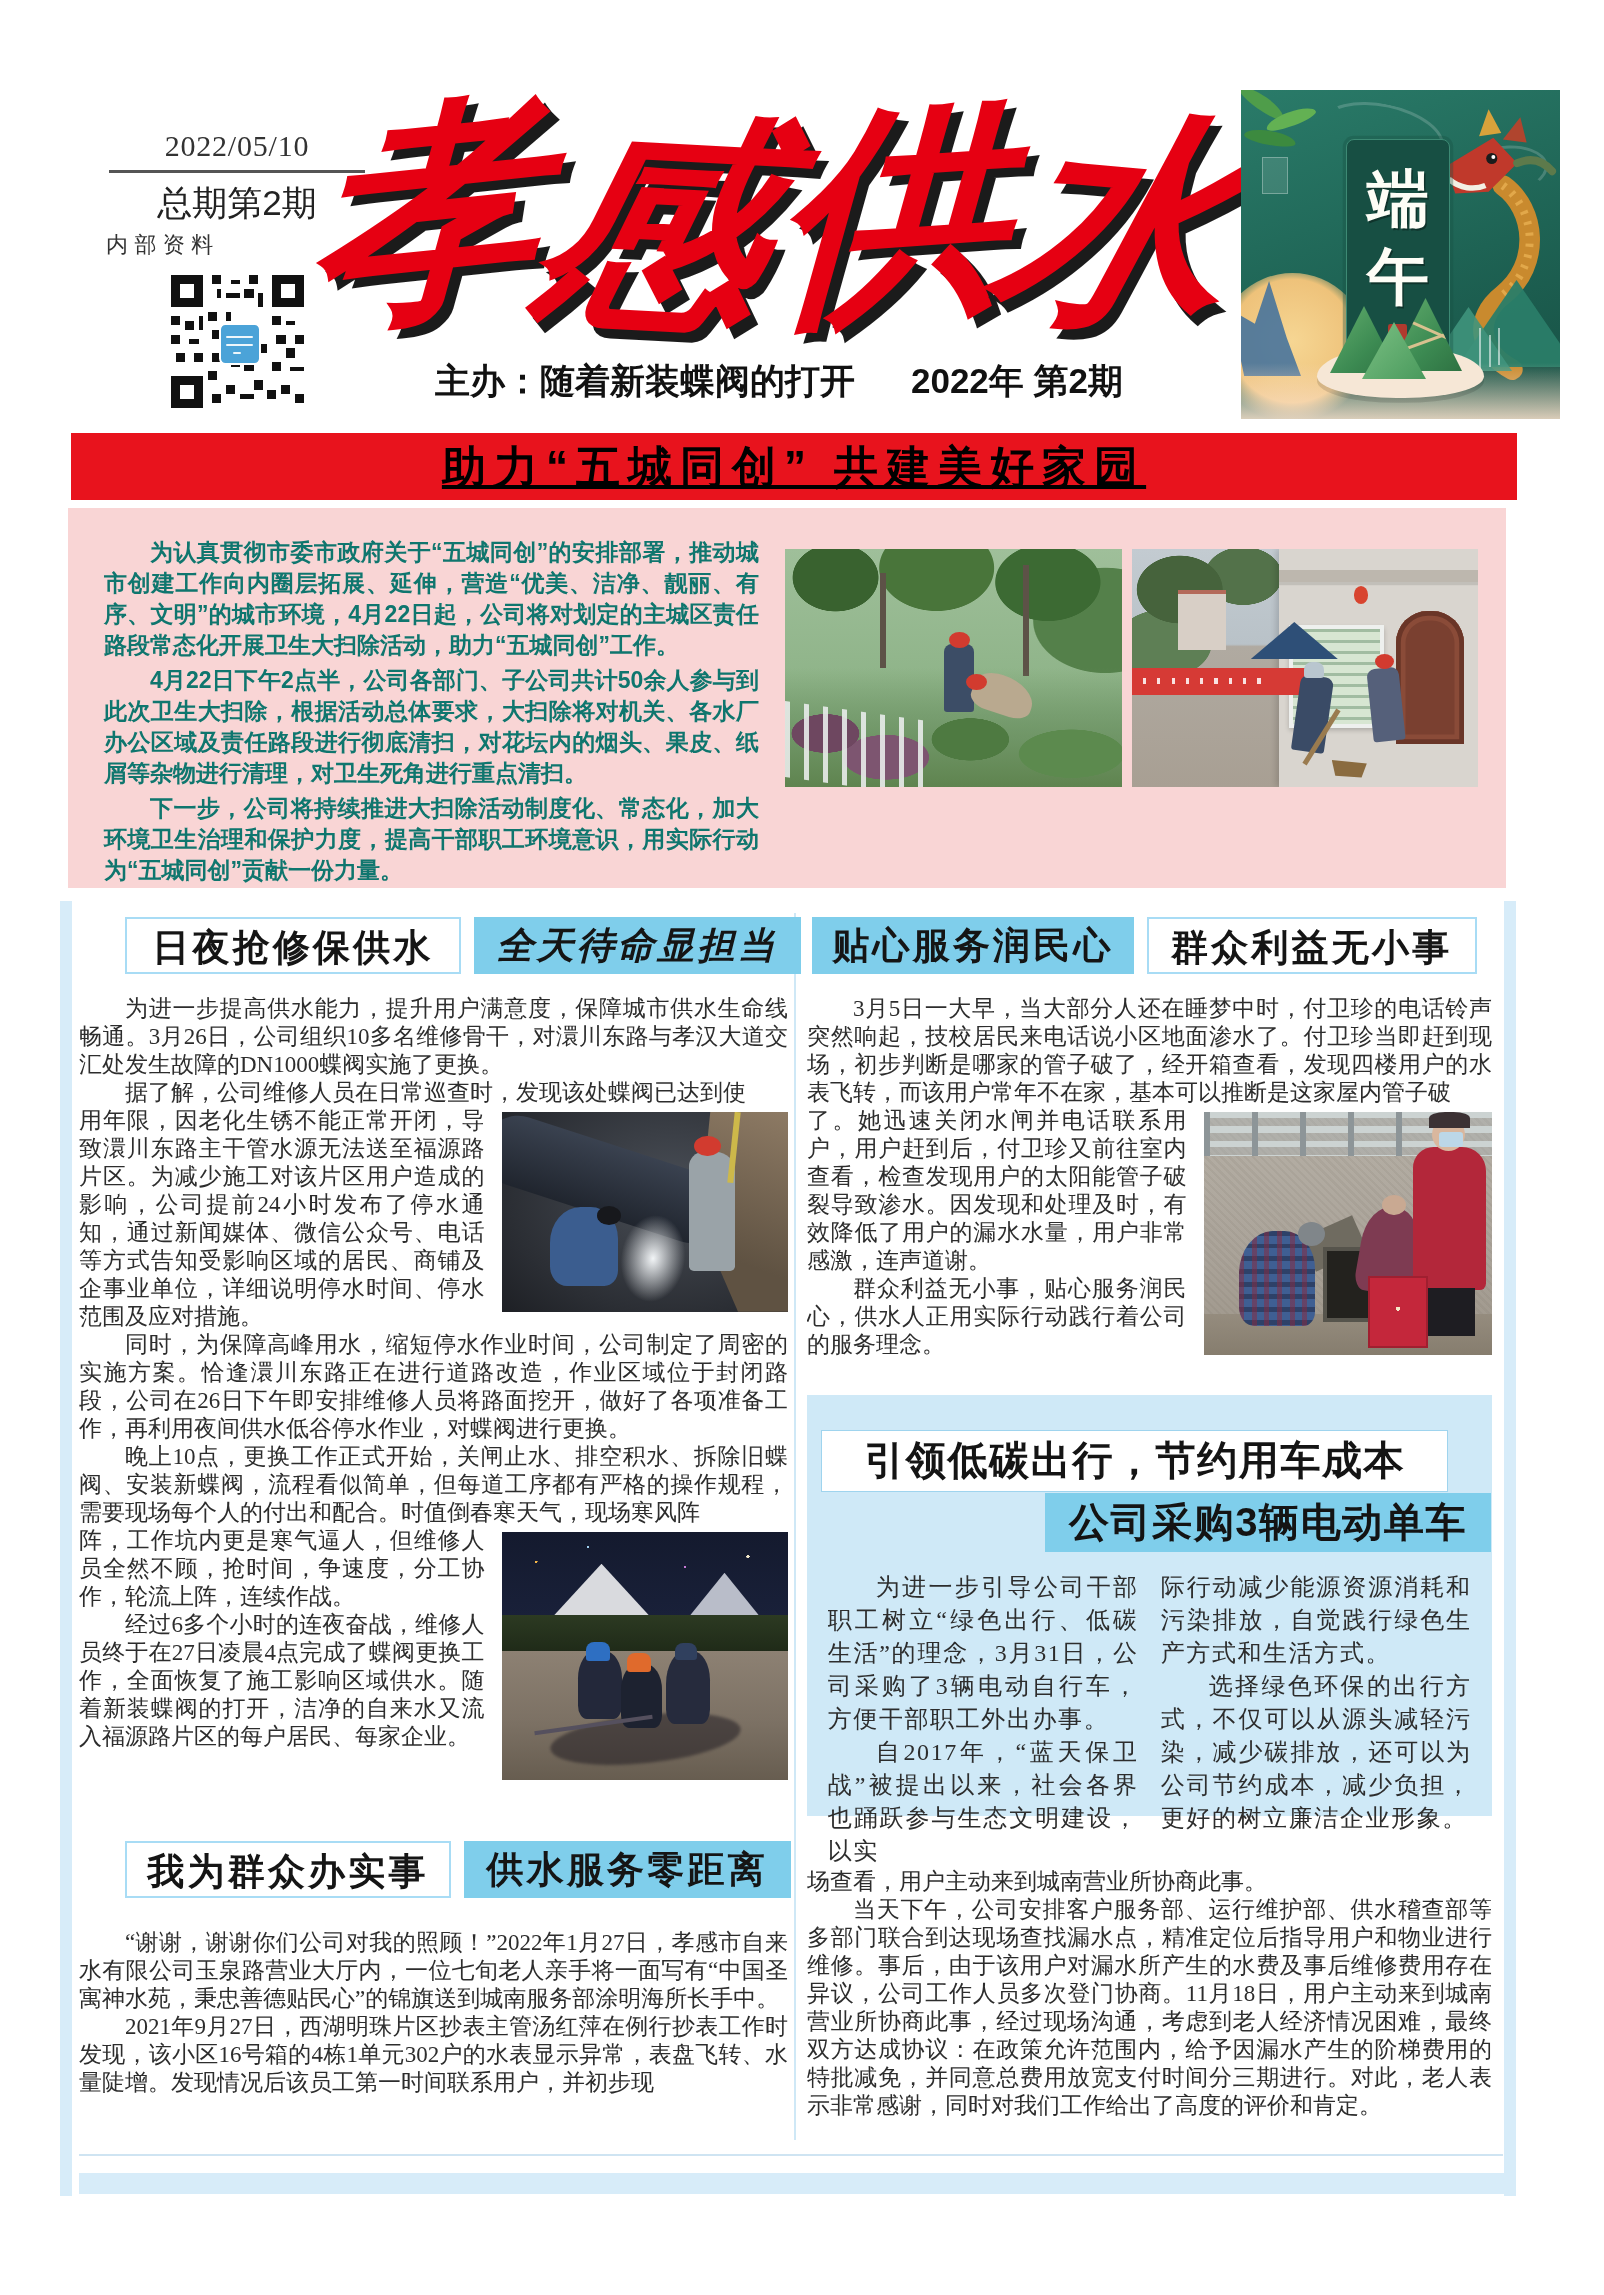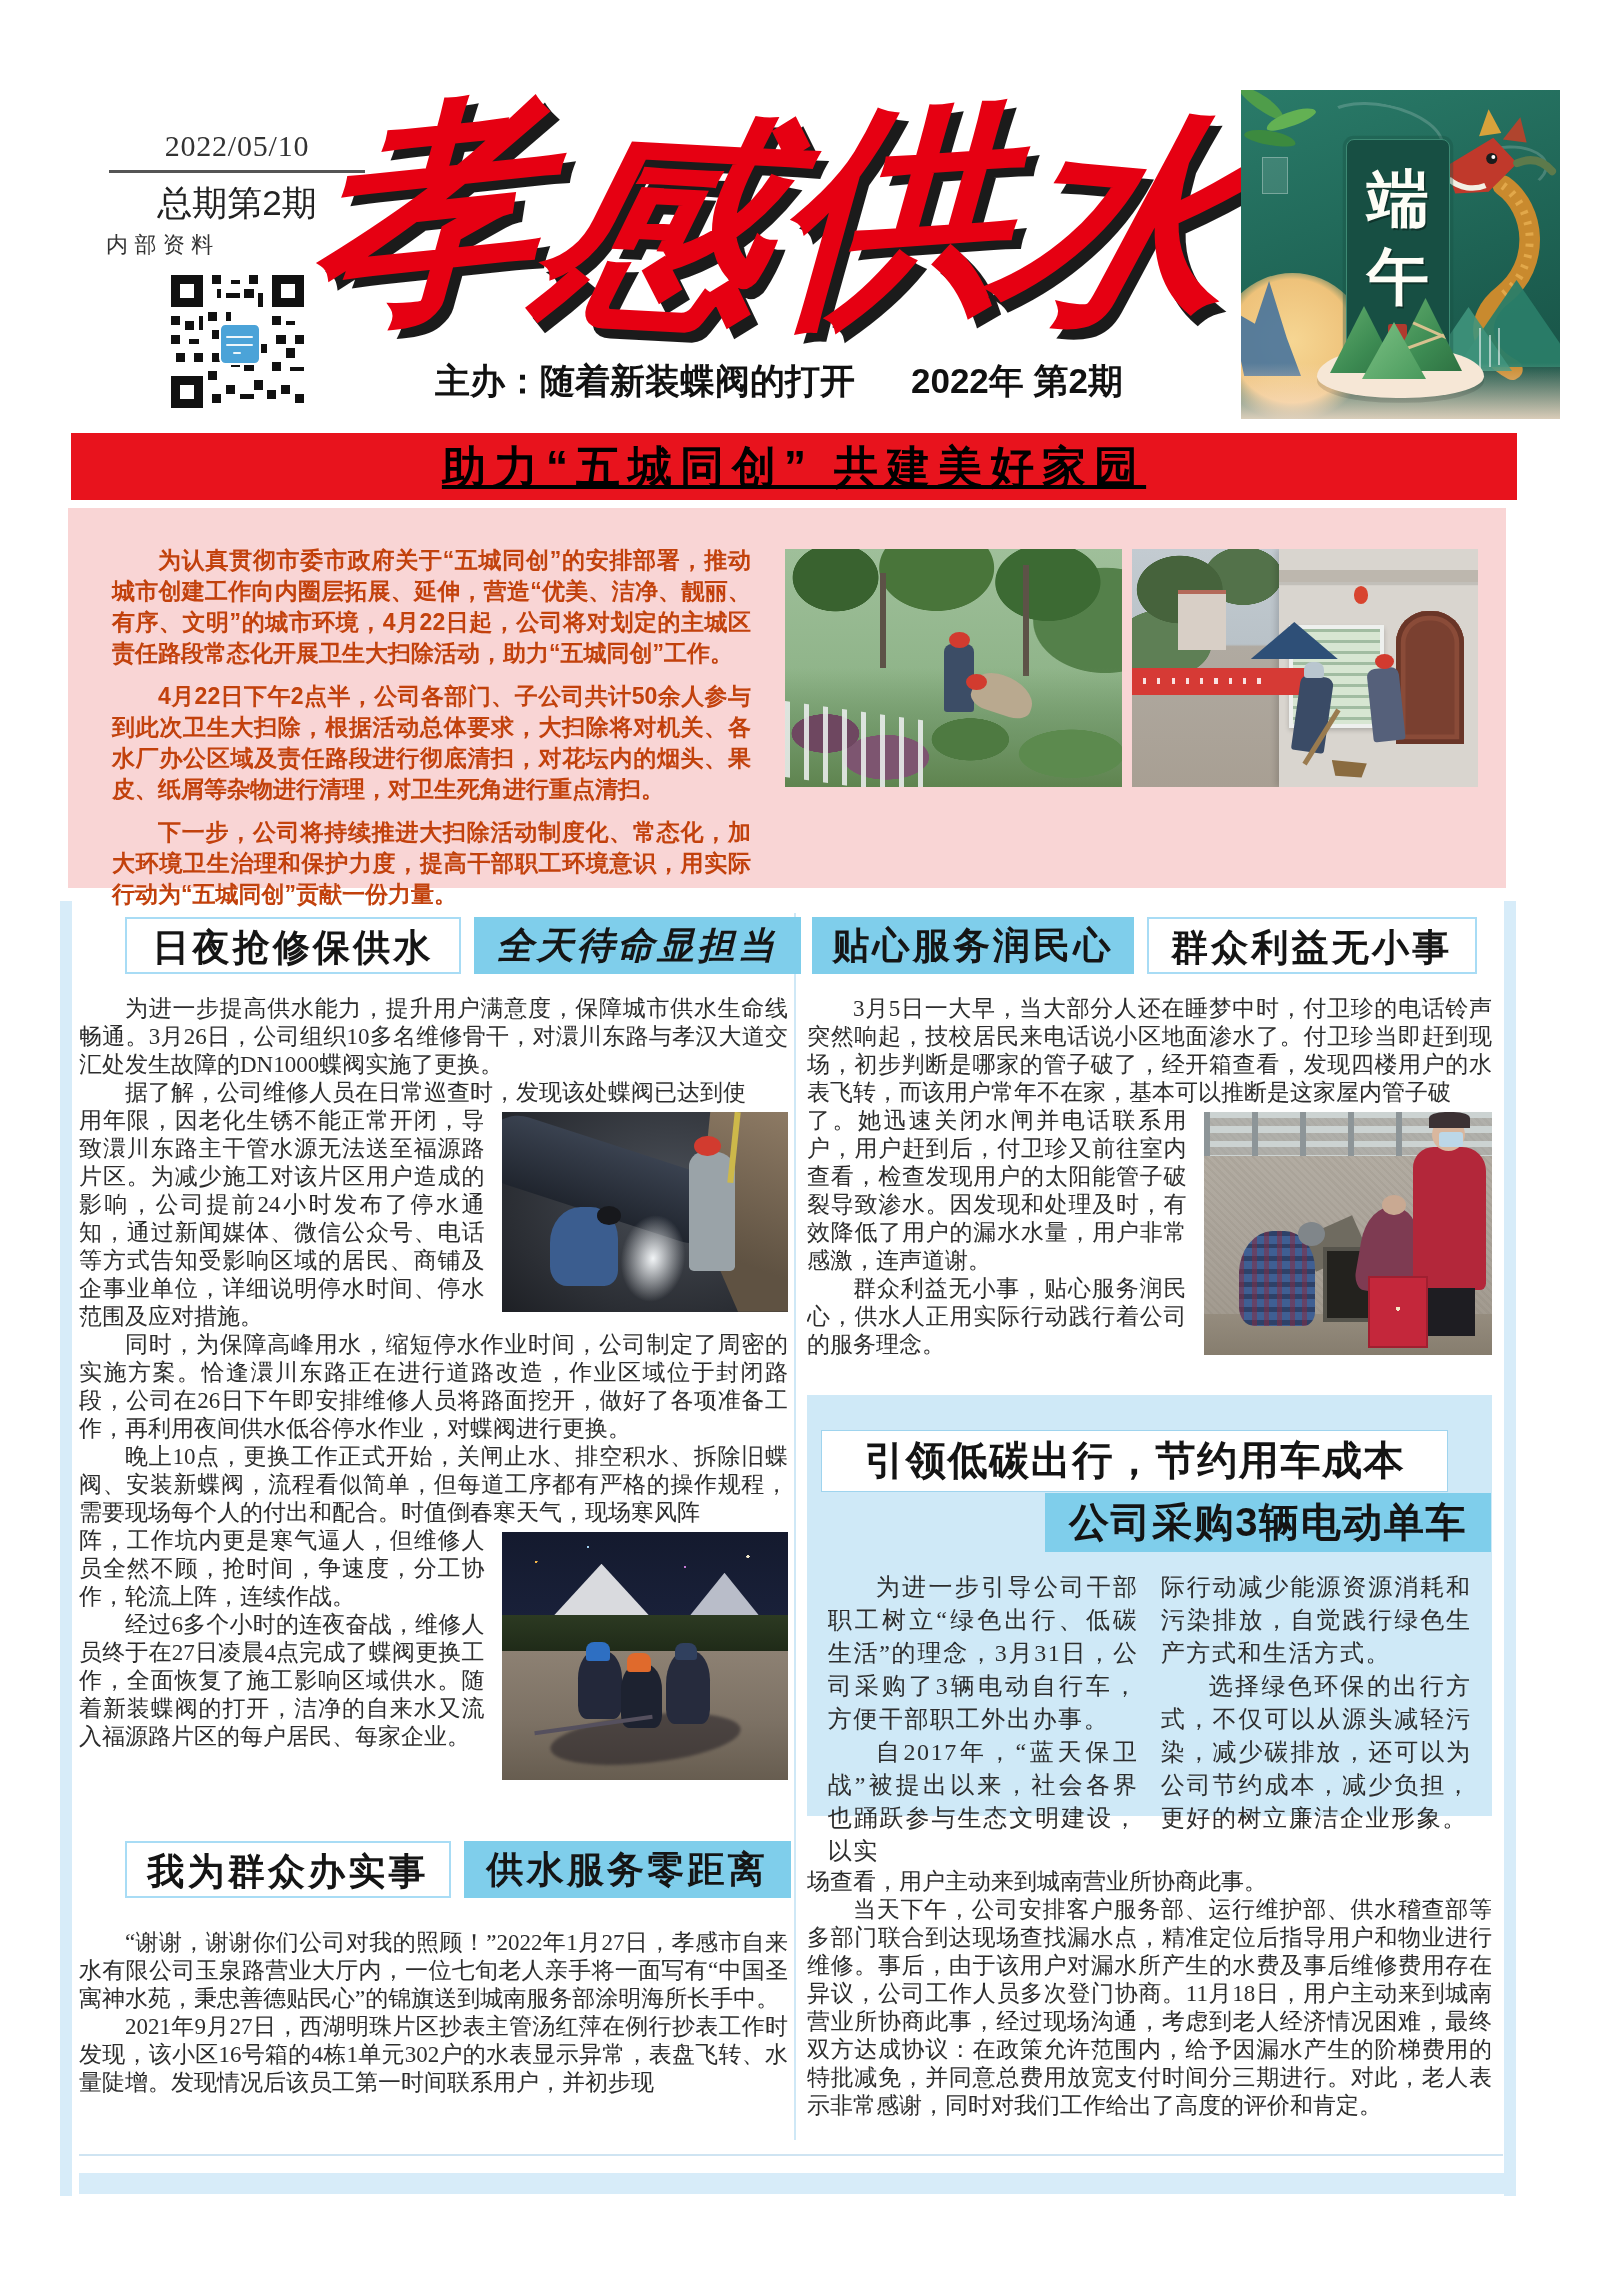--- a/index.html
+++ b/index.html
@@ -66,21 +66,21 @@
   #poster-cliff{position:absolute;left:-11px;bottom:43px;width:71px;height:95px;background:#3d6f9e;
                 clip-path:polygon(20% 100%,0 30%,35% 45%,55% 0,80% 60%,100% 100%);opacity:.85;}
 
   
   #banner{left:71px;top:433px;width:1446px;height:67px;background:#e8131d;display:flex;align-items:center;justify-content:center;}
   #banner span{font:700 44px/48px "Liberation Sans",sans-serif;color:#000000;letter-spacing:8px;text-decoration:underline;}
 
   
   #pink-box{left:68px;top:508px;width:1438px;height:380px;background:#f9d5d5;display:flex;}
   #lead-text{width:703px;padding:25.4px 8px 0 32px;box-sizing:border-box;}
-  #lead-text p{margin:12px;font:600 23px/31px "Liberation Sans","DejaVu Sans",sans-serif;color:#c2410c;
+  #lead-text p{margin:4px;font:600 23px/31px "Liberation Sans","DejaVu Sans",sans-serif;color:#0f766e;
                text-align:justify;text-indent:2em;}
   #lead-photos{flex:1;display:flex;gap:9.5px;padding:41px 6.4px 0 14.3px;}
   .photo{position:relative;overflow:hidden;background:#888;}
   #photo-garden{width:337px;height:238px;}
   #photo-building{width:346px;height:238px;}
 
   
   #photo-garden .canopy{position:absolute;inset:0;background:
       radial-gradient(71px 56px at 15% 12%,#39622f 0 60%,transparent 61%),
       radial-gradient(95px 71px at 45% 8%,#49753a 0 60%,transparent 61%),

